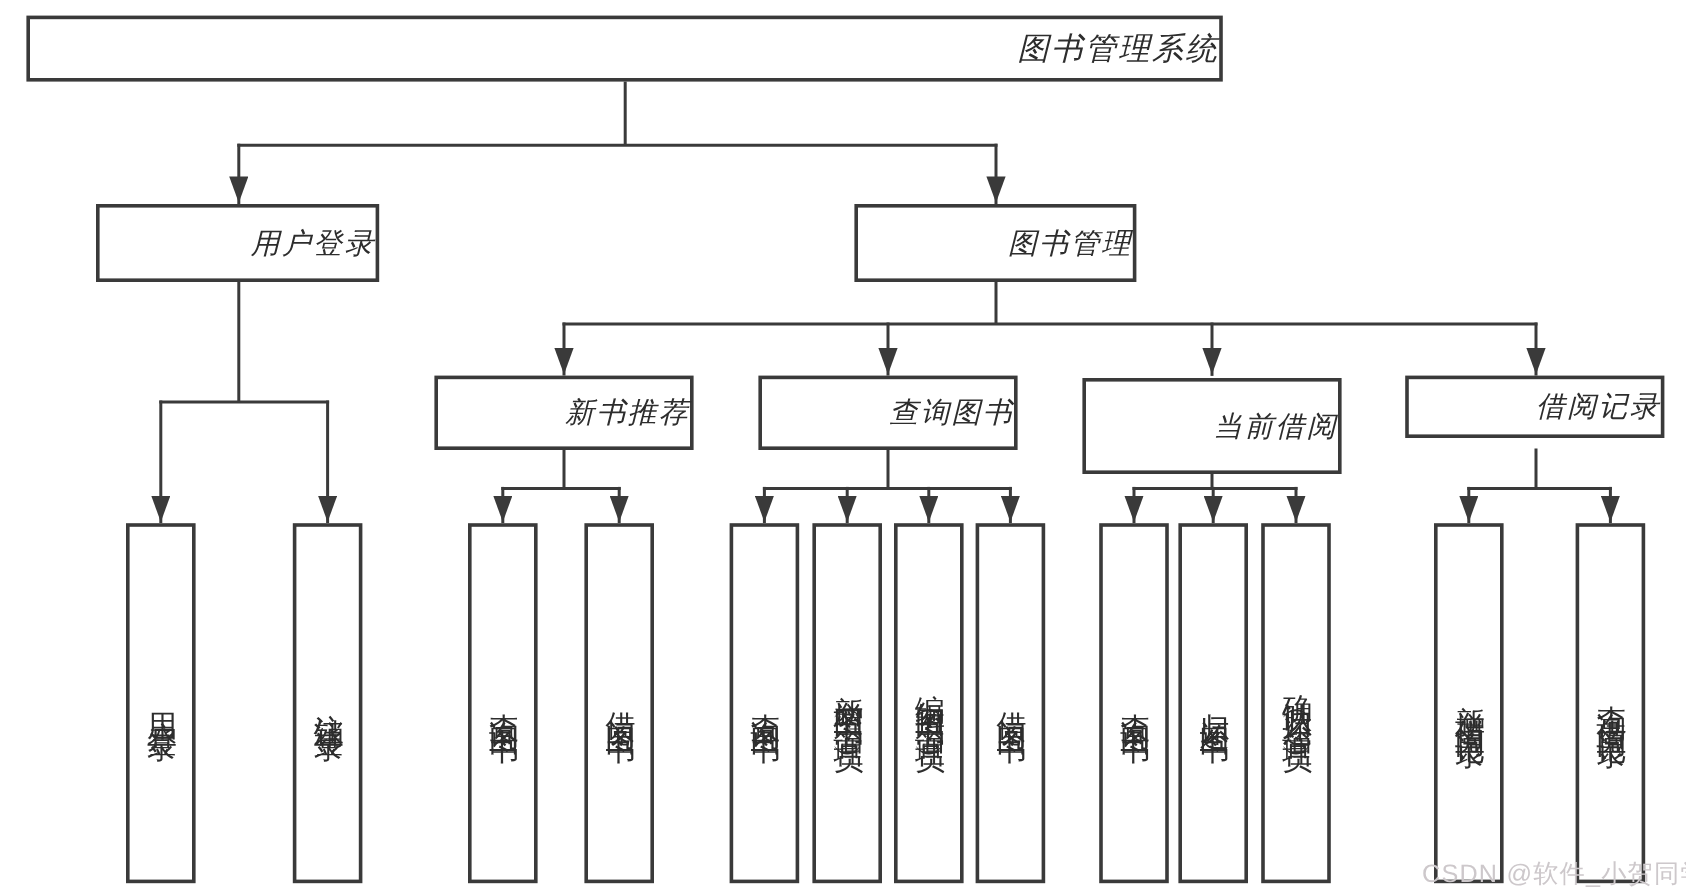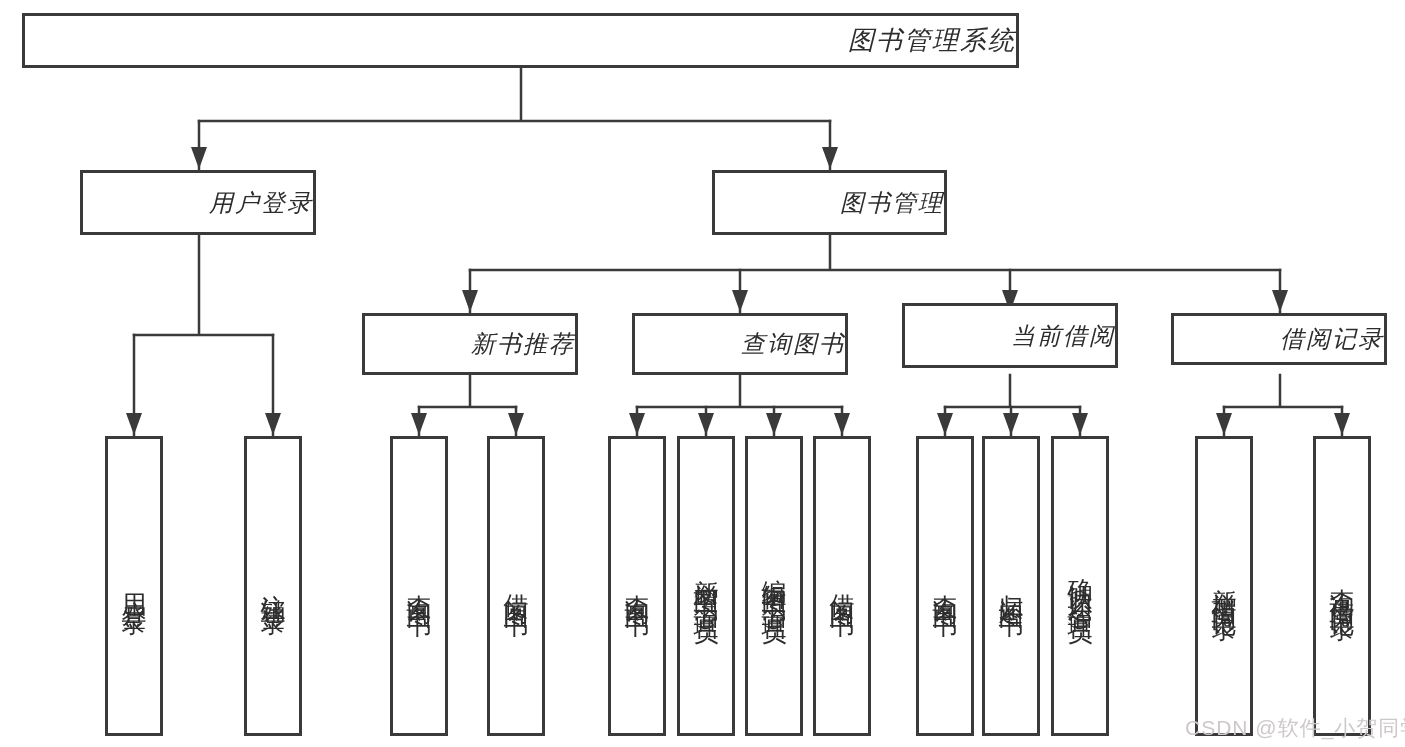--- a/index.html
+++ b/index.html
@@ -99,21 +99,21 @@
   <div class="node" style="left:362px;top:313px;width:216px;height:62px">
     <span>新书推荐</span>
   </div>
 
   <div class="node" style="left:712px;top:170px;width:235px;height:65px">
     <span>图书管理</span>
   </div>
   <div class="node" style="left:632px;top:313px;width:216px;height:62px">
     <span>查询图书</span>
   </div>
-  <div class="node" style="left:902px;top:303px;width:216px;height:65px">
+  <div class="node" style="left:902px;top:315px;width:216px;height:80px">
     <span>当前借阅</span>
   </div>
   <div class="node" style="left:1171px;top:313px;width:216px;height:52px">
     <span>借阅记录</span>
   </div>
 
   <div class="vnode" style="left:105px">
     <span>用户登录</span>
   </div>
   <div class="vnode" style="left:244px">

